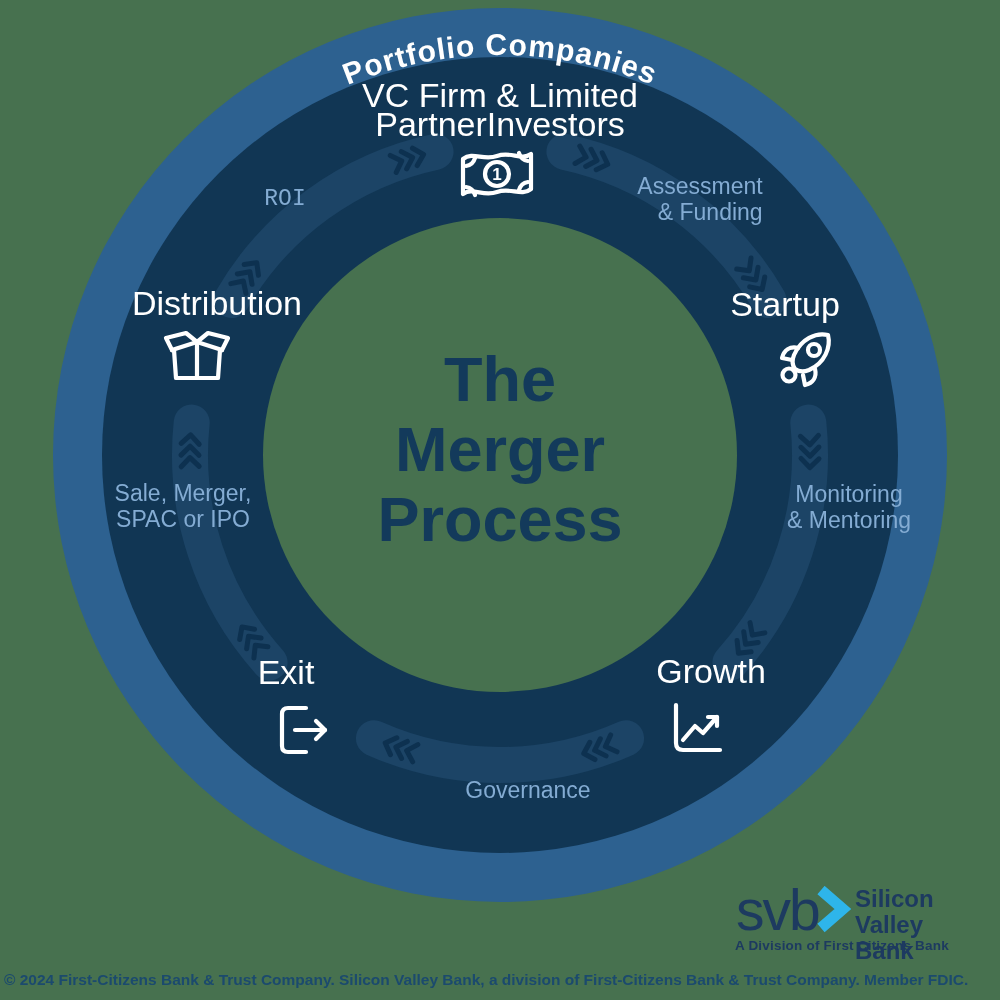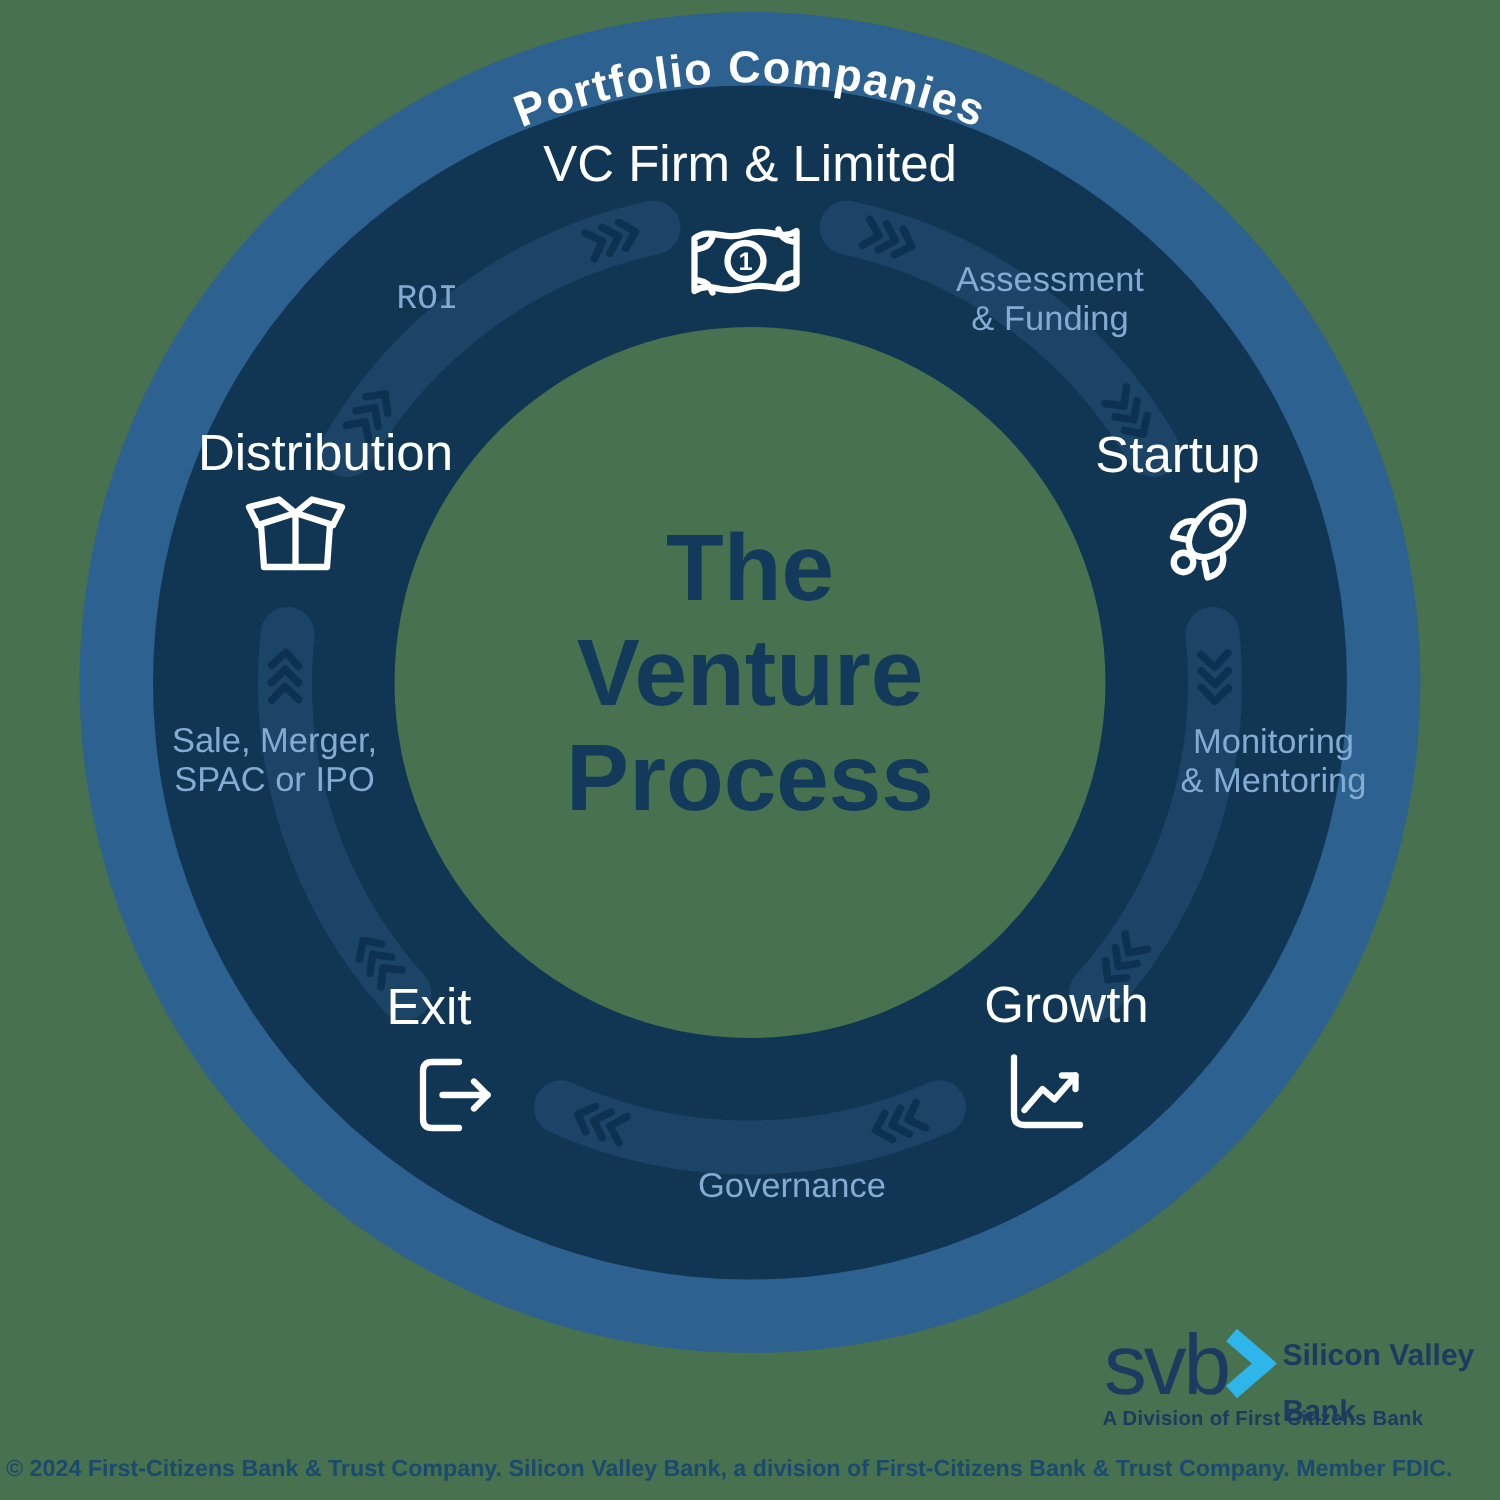--- a/index.html
+++ b/index.html
@@ -17,35 +17,35 @@
   .center-title{left:500px;top:449px;color:var(--title-navy,#133A5B);font-size:63px;line-height:70px;font-weight:bold;}
   .icon{position:absolute;}
   .icon path,.icon circle,.icon polyline{fill:none;stroke:var(--label-white,#fff);stroke-width:4.2;stroke-linecap:round;stroke-linejoin:round;}
   .money-one{fill:var(--label-white,#fff);stroke:none;font-weight:bold;font-size:17px;font-family:"Liberation Sans",sans-serif;}
   
   #vc-label{left:500px;top:110px;}
   #startup-label{left:785px;top:304px;}
   #growth-label{left:711px;top:671px;}
   #exit-label{left:286px;top:672px;}
   #distribution-label{left:217px;top:303px;}
-  #assessment-label{left:700px;top:199px;}
+  #assessment-label{left:700px;top:199px;text-align:right;}
   #monitoring-label{left:817px;top:507px;margin-left:32px;}
   #governance-label{left:528px;top:790px;}
   #sale-label{left:183px;top:506px;}
   #roi-label{left:285px;top:199px;font-family:Liberation Mono, monospace;}
   #money-icon{left:457px;top:145px;}
   #rocket-icon{left:775px;top:324px;}
   #growth-icon{left:664px;top:697px;}
   #exit-icon{left:275px;top:702px;}
   #box-icon{left:163px;top:329px;}
   
   .logo{position:absolute;color:var(--logo-navy,#1D3A60);}
   #logo-wordmark{left:736px;top:882px;font-size:57px;font-weight:normal;letter-spacing:-2px;line-height:57px;}
   #logo-chevron{left:817px;top:886px;}
-  #logo-name{left:855px;top:886px;font-size:20px;line-height:37px;font-weight:bold;}
+  #logo-name{left:855px;top:886px;font-size:24px;line-height:26px;font-weight:bold;}
   #logo-division{left:735px;top:938px;font-size:13.5px;font-weight:600;letter-spacing:.2px;}
   .footer{position:absolute;left:4px;top:971px;font-size:15.5px;font-weight:bold;color:var(--footer-text,#1B4A6E);white-space:nowrap;}
 </style>
 </head>
 <body>
 
 <div class="stage">
 
   <svg class="ring" width="1000" height="1000" viewBox="0 0 1000 1000">
     <circle cx="500" cy="455" r="447" fill="var(--ring-outer,#2D6190)"></circle>
@@ -129,20 +129,21 @@
   <svg id="box-icon" class="icon" width="70" height="54" viewBox="0 0 70 54">
     <path d="M9,21 L3,9 L23,4 L34,13"></path>
     <path d="M34,13 L45,4 L65,9 L59,21"></path>
     <path d="M9,21 L34,13 L59,21"></path>
     <path d="M11,21 L13,49 L55,49 L57,21"></path>
     <path d="M34,13 L34,49"></path>
   </svg>
 
   <div id="vc-label" class="lbl node-label">
     <span class="line">VC Firm &amp; Limited</span>
+    <span class="line">PartnerInvestors</span>
   </div>
   <div id="startup-label" class="lbl node-label">Startup</div>
   <div id="growth-label" class="lbl node-label">Growth</div>
   <div id="exit-label" class="lbl node-label">Exit</div>
   <div id="distribution-label" class="lbl node-label">Distribution</div>
 
   <div id="assessment-label" class="lbl edge-label">
     <span class="line">Assessment</span>
     <span class="line">&amp; Funding</span>
   </div>
@@ -152,21 +153,21 @@
   </div>
   <div id="governance-label" class="lbl edge-label">Governance</div>
   <div id="sale-label" class="lbl edge-label">
     <span class="line">Sale, Merger,</span>
     <span class="line">SPAC or IPO</span>
   </div>
   <div id="roi-label" class="lbl edge-label">ROI</div>
 
   <div class="lbl center-title">
     <span class="line">The</span>
-    <span class="line">Venture</span>
+    <span class="line">Merger</span>
     <span class="line">Process</span>
   </div>
 
   <div id="logo-wordmark" class="logo">svb</div>
   <svg id="logo-chevron" class="logo" width="34" height="48" viewBox="0 0 34 48">
     <path d="M4,4 L26,23 L4,42" fill="none" stroke="var(--logo-cyan,#2EB5EA)" stroke-width="11" stroke-linejoin="miter"></path>
   </svg>
   <div id="logo-name" class="logo">
     <span class="line">Silicon Valley</span>
     <span class="line">Bank</span>

